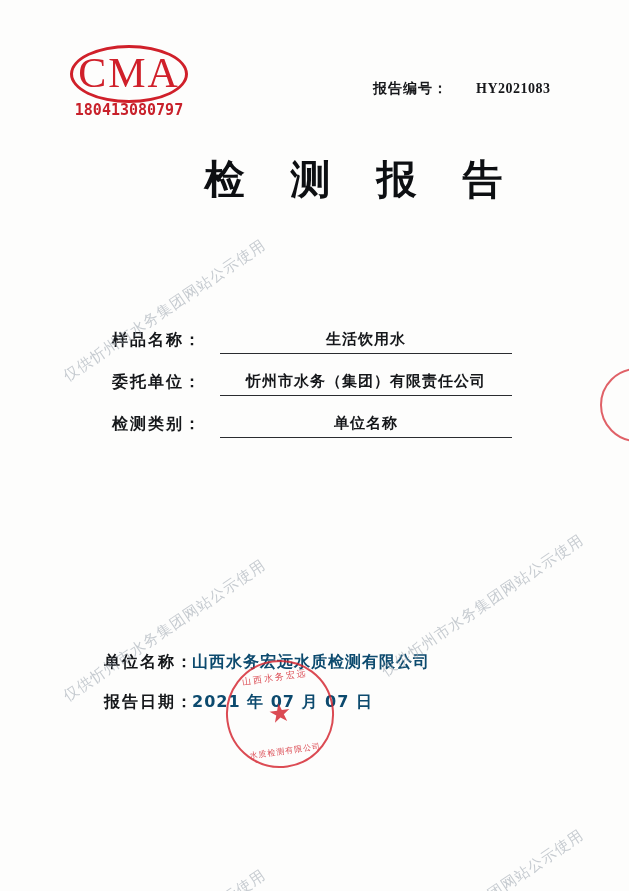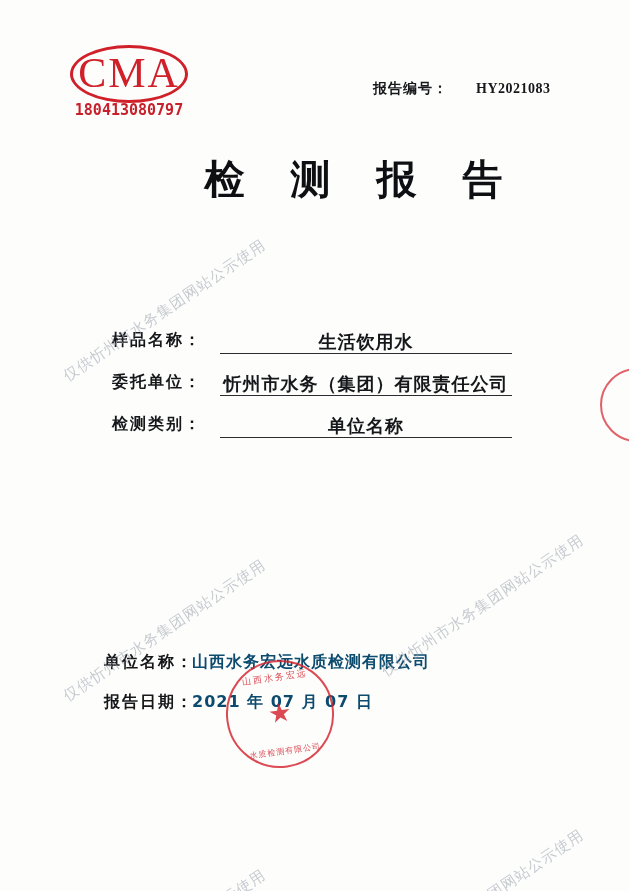--- a/index.html
+++ b/index.html
@@ -126,21 +126,21 @@
     top: 25px;
     border-bottom: 1.2px solid #2a2c30;
   }
   .field-value {
     position: absolute;
     left: 108px;
     right: 0;
     top: 2px;
     text-align: center;
     font-family: "DejaVu Sans", sans-serif;
-    font-size: 18px;
+    font-size: 15px;
     font-weight: bold;
     letter-spacing: 1px;
     color: #15171a;
   }
 
   
   .fields-lower {
     position: absolute;
     left: 104px;
     top: 650px;

